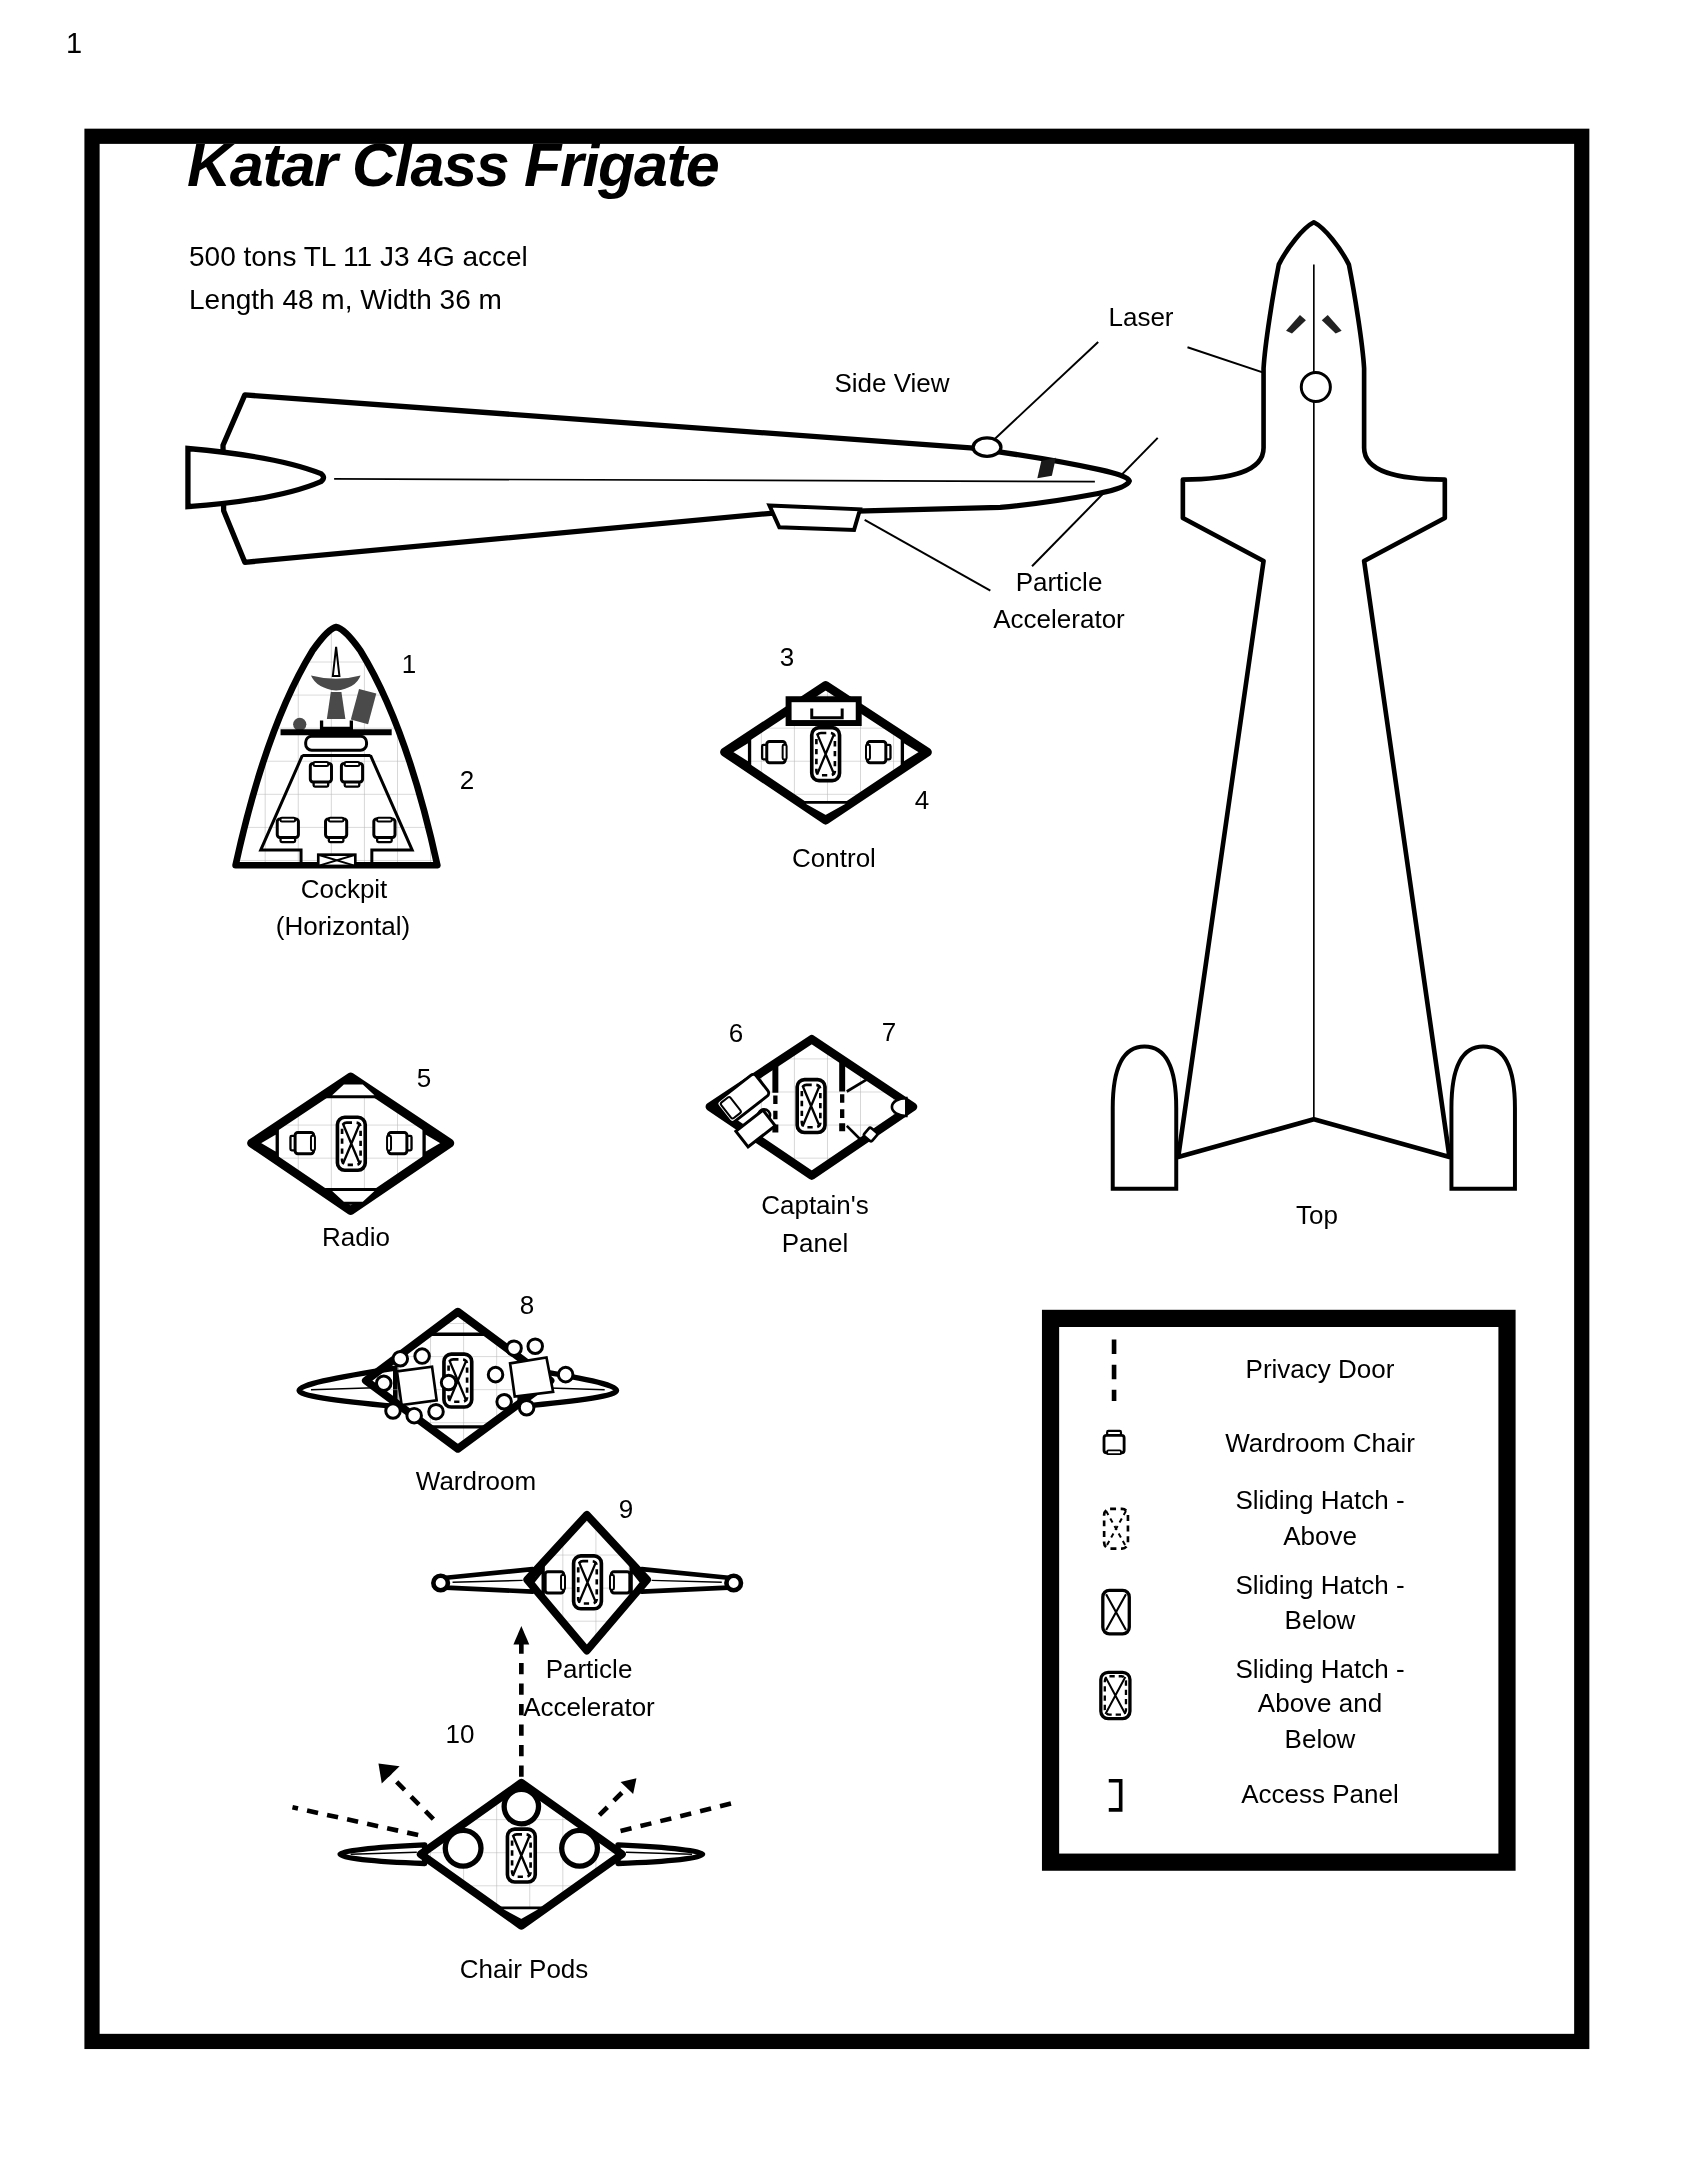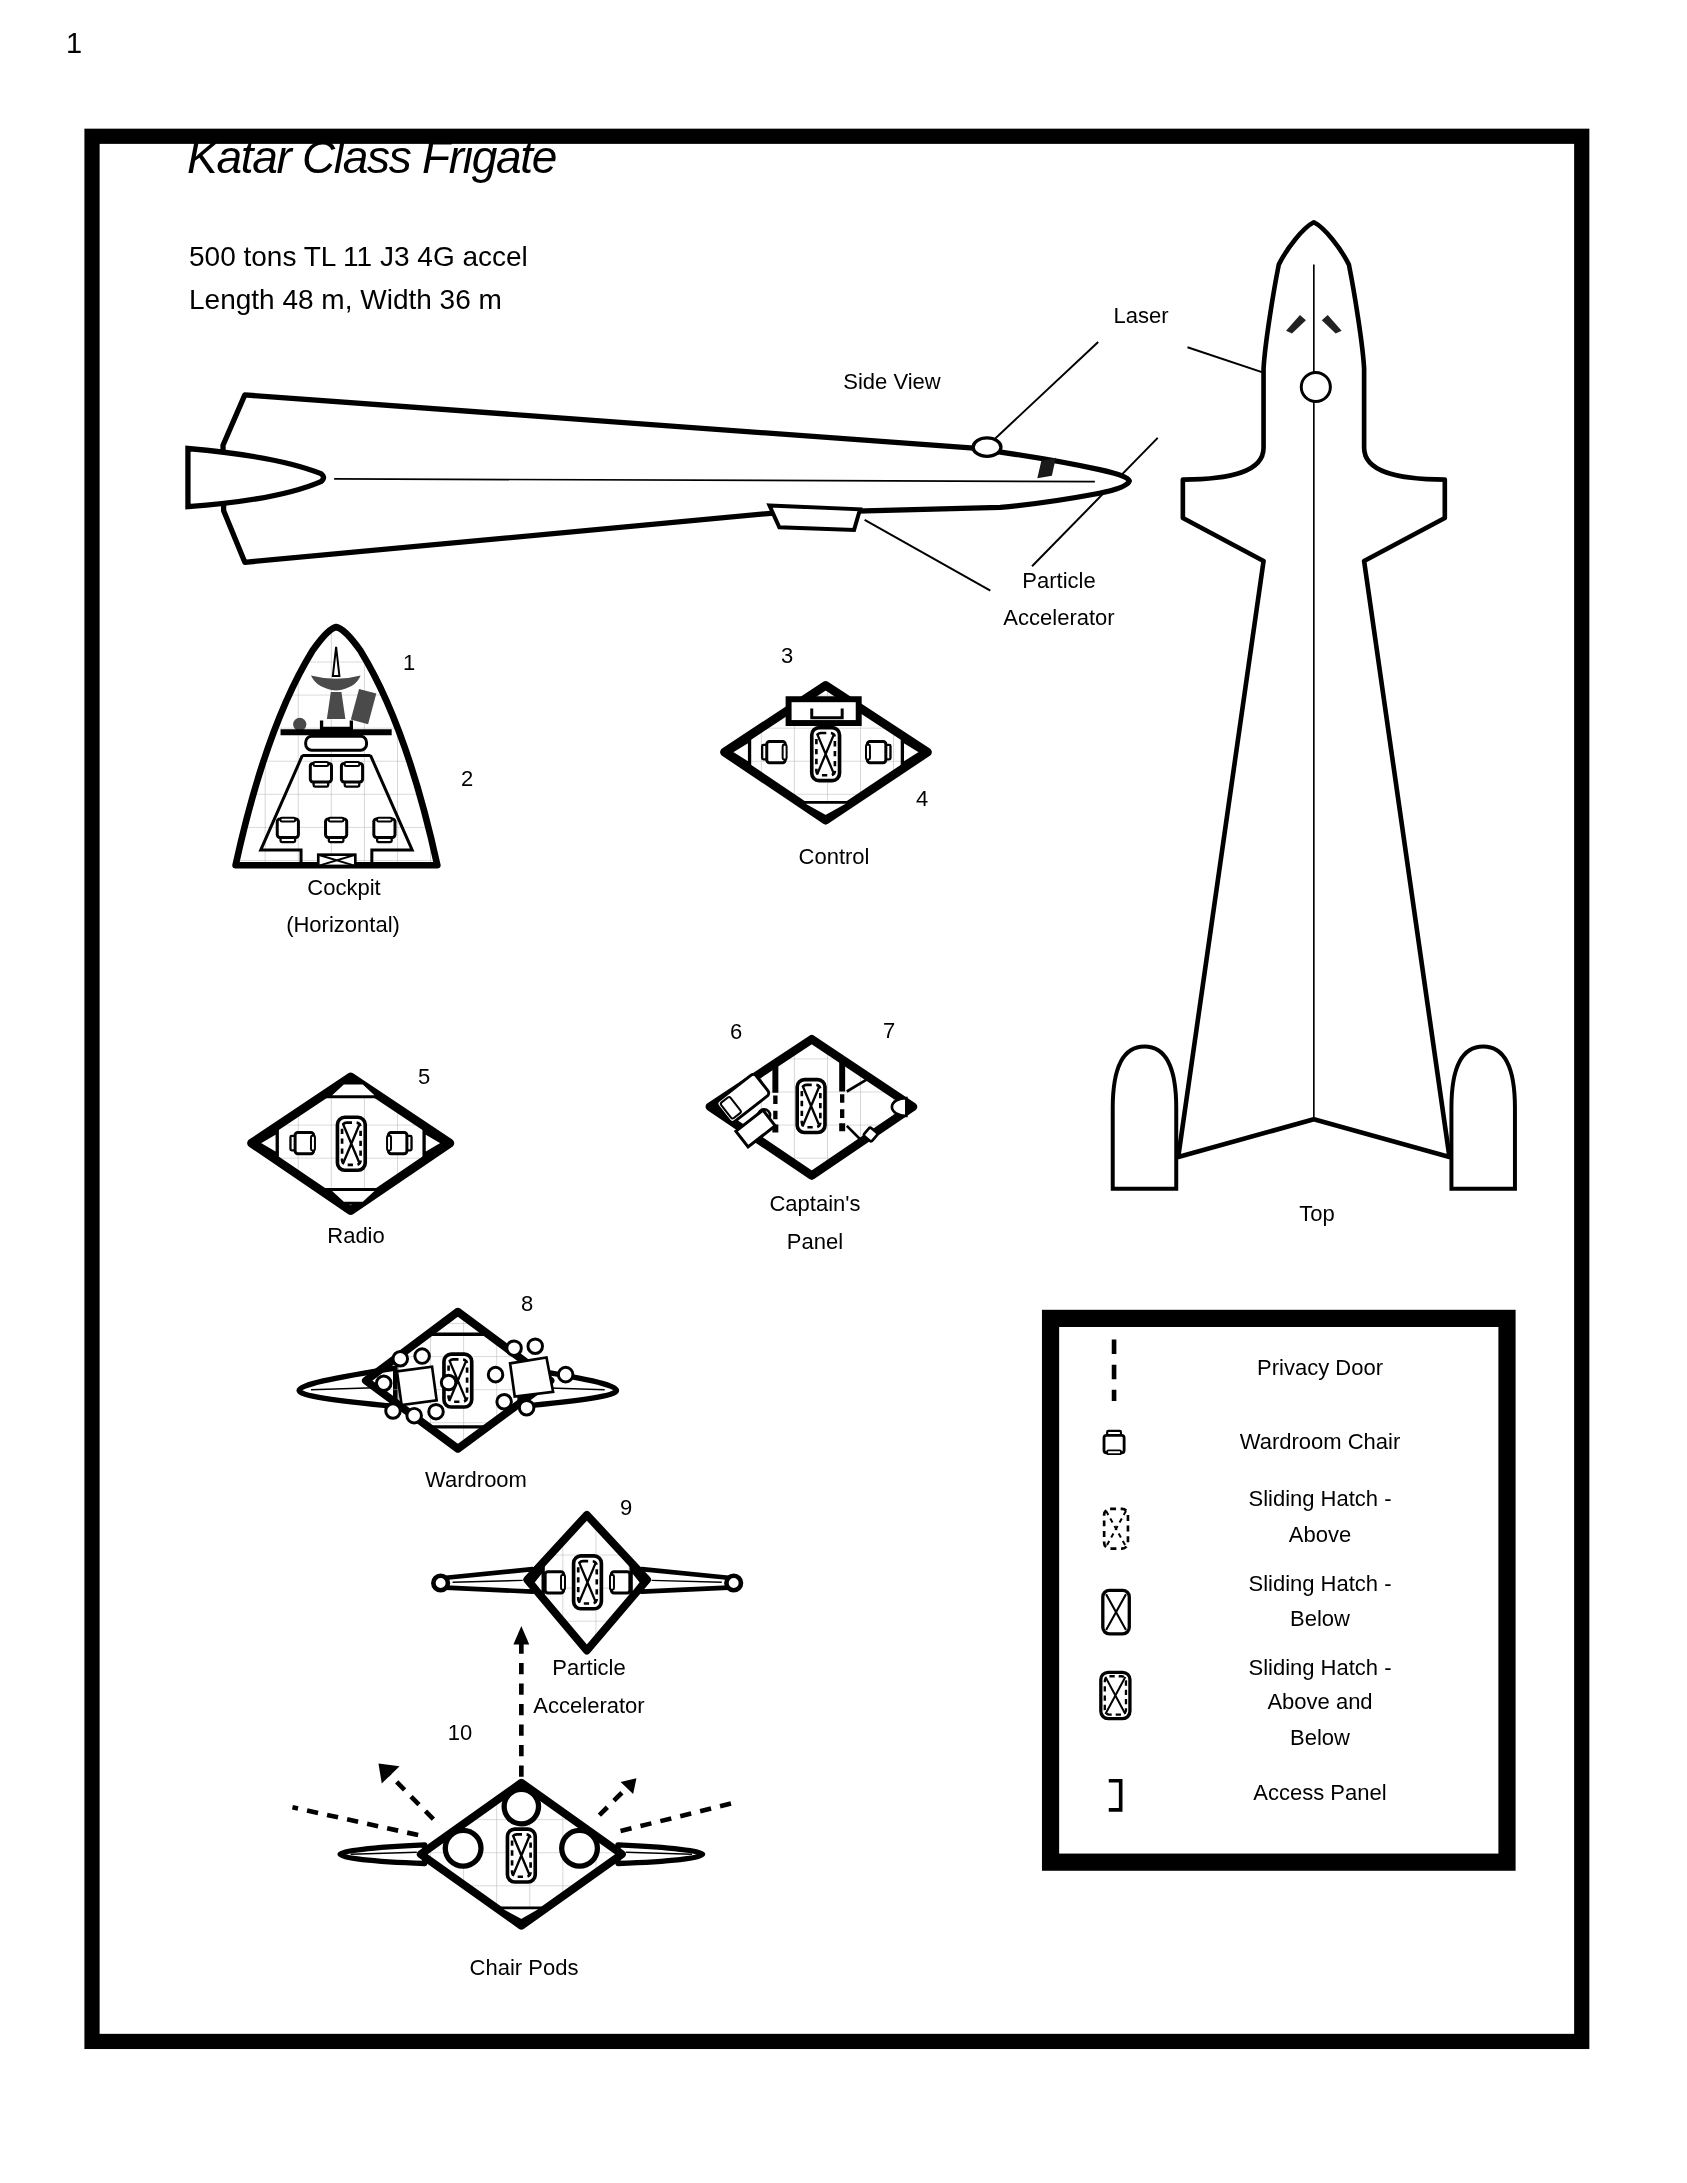--- a/index.html
+++ b/index.html
@@ -1,21 +1,21 @@
 <!DOCTYPE html>
 <html style="font-size:10.6px"><head>
 <meta charset="utf-8">
 <style>
   html,body{margin:0;padding:0;background:#fff;}
   #page{position:relative;width:1687px;height:2183px;background:#ffffff;overflow:hidden;
         font-family:"Liberation Sans", sans-serif;color:#000;}
   #art{position:absolute;left:0;top:0;width:1687px;height:2183px;}
-  .lbl{position:absolute;white-space:nowrap;font-size:22px;line-height:1.15;
+  .lbl{position:absolute;white-space:nowrap;font-size:26px;line-height:1.15;
        transform:translateX(-50%);text-align:center;color:#000;}
-  #title{position:absolute;left:187px;top:130px;font-size:46px;font-weight:normal;
+  #title{position:absolute;left:187px;top:130px;font-size:61px;font-weight:bold;
          font-style:italic;letter-spacing:-1.3px;white-space:nowrap;text-align:right;}
   .spec{position:absolute;left:189px;font-size:28px;white-space:nowrap;}
   #page-num{position:absolute;left:66px;top:26.5px;font-size:29px;}
 </style>
 </head>
 <body>
 
 <div id="page">
 
 <svg id="art" viewBox="0 0 2550 3300">

